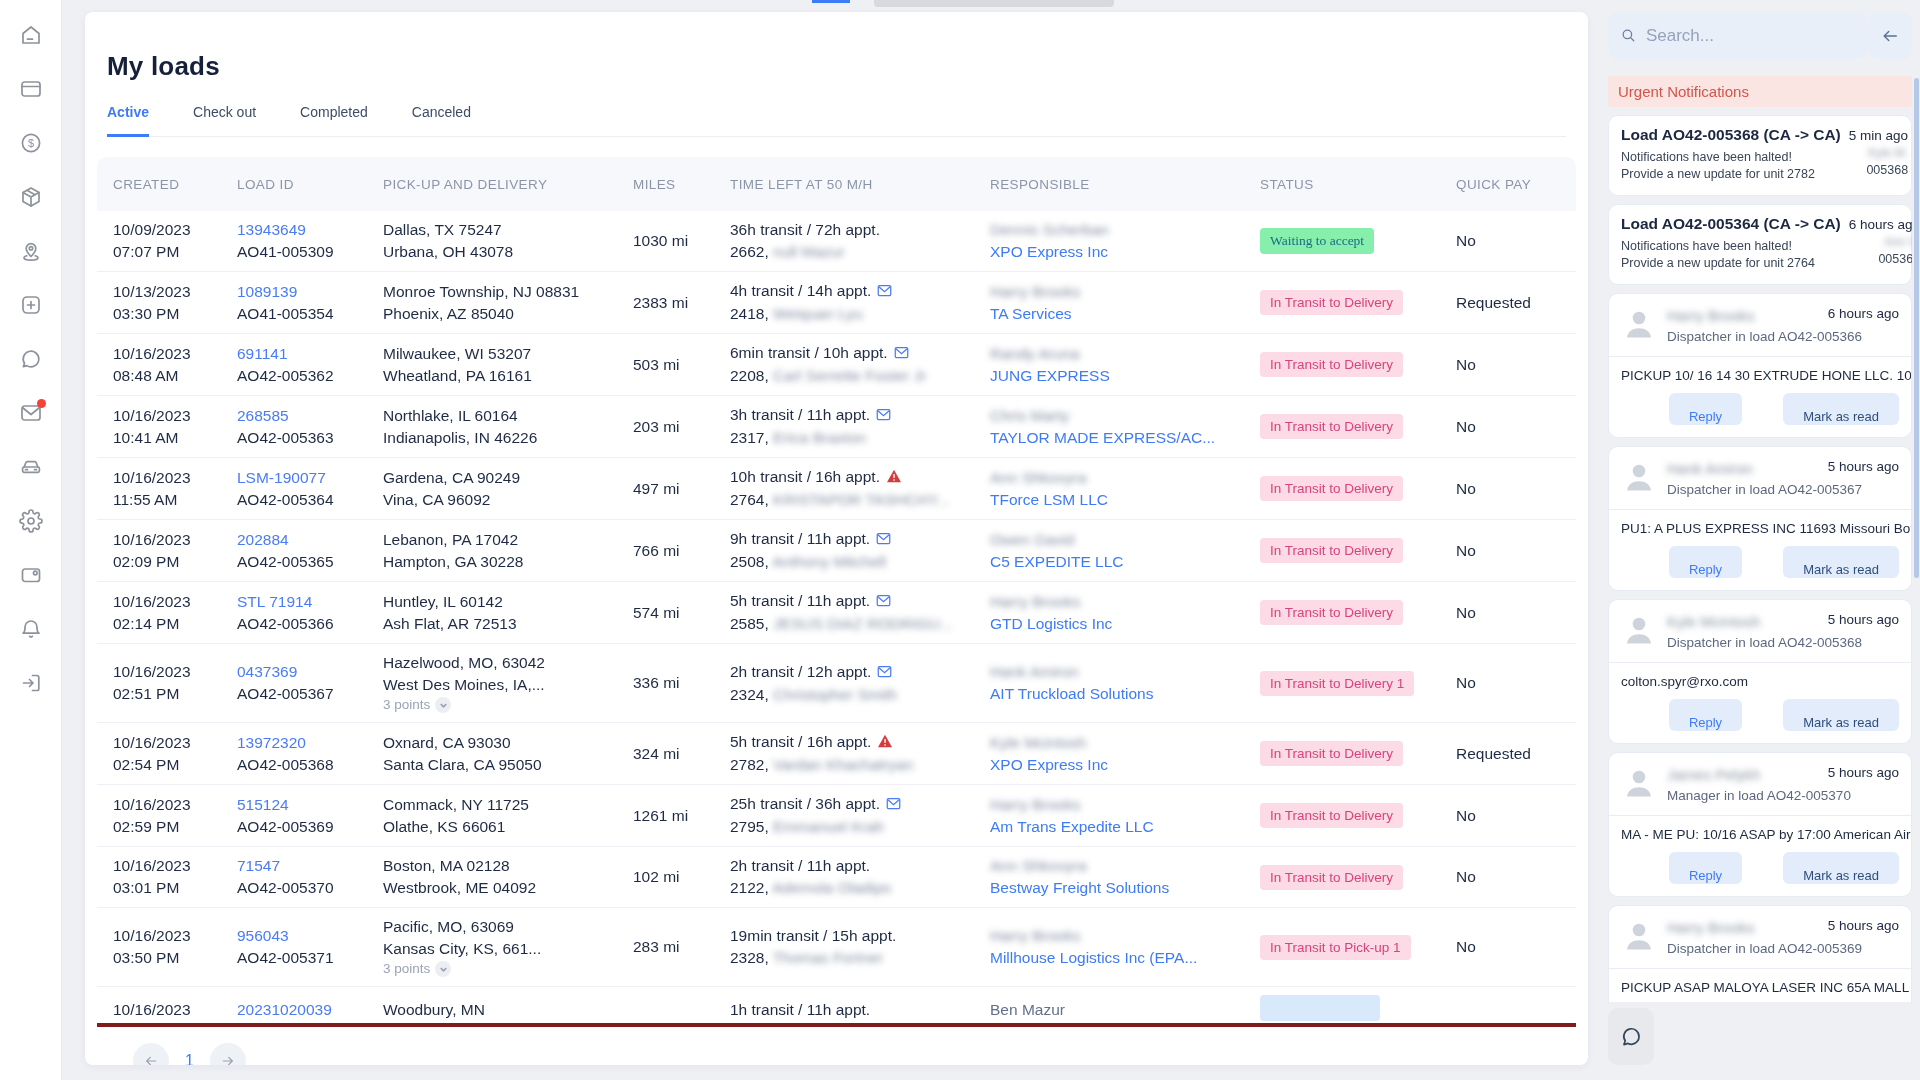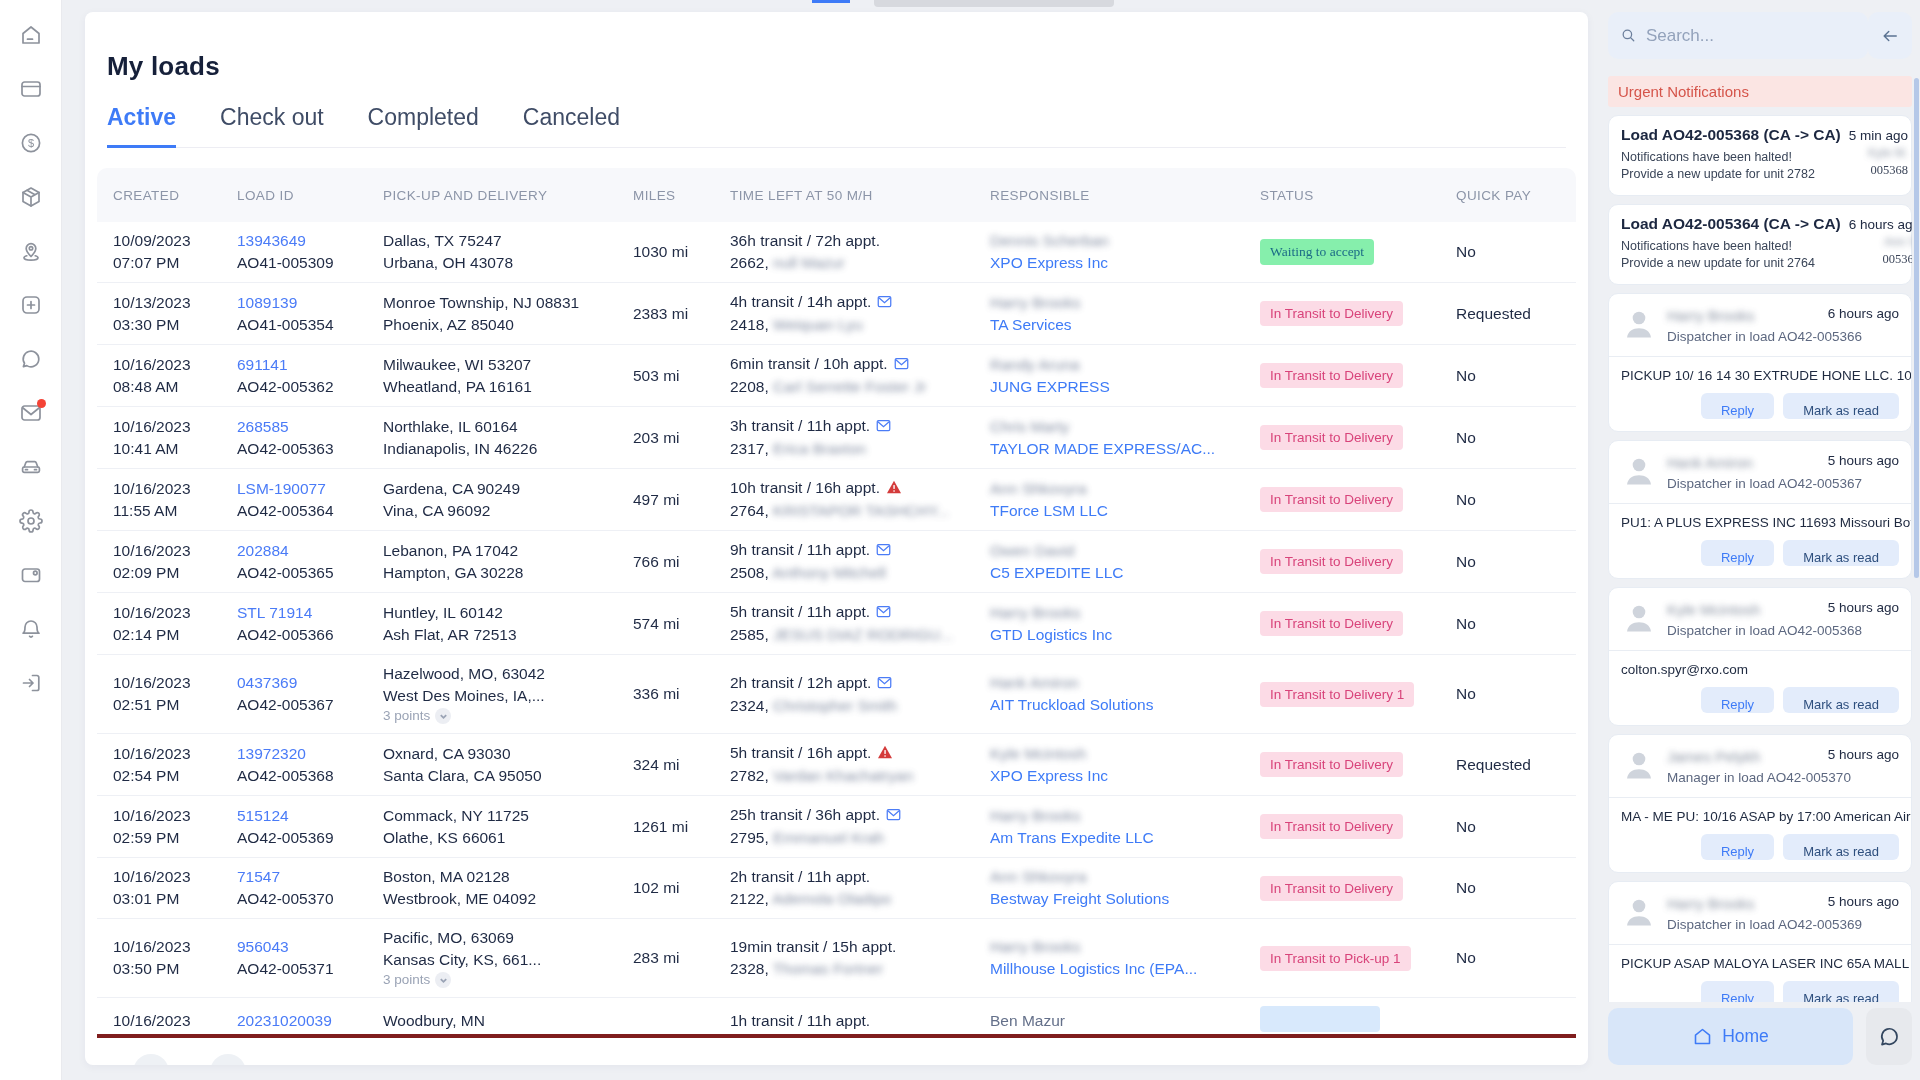--- a/index.html
+++ b/index.html
@@ -13,21 +13,21 @@
   
   .sidebar { position:absolute; left:0; top:0; width:62px; height:1080px; background:#ffffff; border-right:1px solid #e9eaee; display:flex; flex-direction:column; align-items:center; padding-top:23px; gap:30px; }
   .side-icon { width:24px; height:24px; position:relative; cursor:pointer; }
   .side-icon svg { width:24px; height:24px; stroke:#8d929c; stroke-width:1.7; fill:none; stroke-linecap:round; stroke-linejoin:round; }
   .side-icon .badge { position:absolute; top:-2px; right:-3px; width:9px; height:9px; border-radius:50%; background:#f44336; }
 
   
   .card { position:absolute; left:85px; top:12px; width:1503px; height:1053px; background:#fff; border-radius:8px; box-shadow:0 2px 8px rgba(30,45,90,.05); overflow:hidden; padding-top:36px; }
   .page-title { margin-left:22px; font-size:26px; font-weight:700; color:#16203a; letter-spacing:.2px; line-height:36px; }
   .tabs { display:flex; gap:44px; margin:20px 22px 0; border-bottom:1px solid #ededf3; }
-  .tab { font-size:23px; color:#3f4c66; padding-bottom:14px; cursor:pointer;text-align:center; }
+  .tab { font-size:14px; color:#3f4c66; padding-bottom:14px; cursor:pointer;text-align:center; }
   .tab.active { color:#3e7bf7; border-bottom:3px solid #3e7bf7; margin-bottom:-1px; font-weight:600; }
 
   .table-wrap { margin:20px 12px 0; height:870px; overflow:hidden; border-bottom:4px solid #7f1d1d; }
   .thead, .trow { display:grid; grid-template-columns:140px 146px 250px 97px 260px 270px 196px 1fr; align-items:center; }
   .thead { height:54px; background:#f7f8fb; border-radius:10px 10px 0 0; color:#8c95a8; font-size:13.5px; letter-spacing:.4px; }
   .thead > div:first-child, .trow > div:first-child { padding-left:16px; }
   .trow { padding:8px 0; border-bottom:1px solid #eef0f5; font-size:15.5px; cursor:pointer; }
   .cell div { line-height:22px; }
   .ref { color:#4a7bf7; cursor:pointer; }
   .carrier { color:#3e7bf7; cursor:pointer; white-space:nowrap; overflow:hidden; }
@@ -59,30 +59,30 @@
 
   .notifs { margin-top:17px; height:926px; overflow:hidden; display:flex; flex-direction:column; gap:8px; }
   .urgent { background:#fbe5e3; color:#d5544a; font-size:15px; padding:7px 10px; border-radius:3px; flex:none; }
   .ncard { background:#fff; border:1px solid #e7ecf3; border-radius:10px; flex:none; }
   .alert { padding:10px 12px 12px; display:flex; justify-content:space-between;gap:8px; }
   .alert-title { font-size:15.5px; font-weight:600; color:#1c2740; margin-bottom:5px; white-space:nowrap; }
   .alert-body { font-size:12.5px; color:#3a4558; line-height:17px; max-width:208px; }
   .alert-meta { text-align:right; flex:none; }
   .alert-time { font-size:13.5px; color:#222c44; line-height:19px; }
   .alert-name { font-size:12px; color:#7a8496; line-height:17px; }
-  .alert-ref { font-size:12.5px; color:#3c465a; line-height:17px;font-family:Liberation Serif, serif; }
+  .alert-ref { font-size:12.5px; color:#3c465a; line-height:17px; }
   .msg-head { padding:12px 12px 10px; display:flex; gap:10px; }
   .avatar { width:36px; height:36px; flex:none; }
   .msg-hmain { flex:1; min-width:0; }
   .msg-name { font-size:15px; color:#6b7689; line-height:19px; }
   .msg-role { font-size:13.5px; color:#5d6880; line-height:19px; margin-top:2px; white-space:nowrap; }
   .msg-time { font-size:13.5px; color:#222c44; flex:none; }
   .msg-body { border-top:1px solid #e9edf3; padding:11px 12px 0; font-size:13.5px; color:#1f2a40; white-space:nowrap; overflow:hidden; }
   .msg-actions { display:flex; justify-content:flex-end; gap:9px; padding:10px 12px 12px; }
-  .msg-btn { background:#e3ecfb; border:none; border-radius:6px; height:26px; padding:10px 20px; font-size:13px; font-family:"Liberation Sans", sans-serif; cursor:pointer; }
+  .msg-btn { background:#e3ecfb; border:none; border-radius:6px; height:26px; padding:16px 20px; font-size:13px; font-family:"Liberation Sans", sans-serif; cursor:pointer;margin-left:32px; }
   .msg-btn.reply { color:#3e7bf7; }
   .msg-btn.mark { color:#2e4f7e; }
   .vscroll { position:absolute; right:1px; top:78px; width:5px; height:500px; background:#b5c8e8; border-radius:3px; }
 
   .panel-footer { position:absolute; left:8px; right:8px; bottom:15px; display:flex; gap:13px; }
   .home-btn { flex:1; height:57px; background:#d8e6f9; border-radius:10px; display:flex; align-items:center; justify-content:center; gap:9px; color:#3e7bf7; font-size:17.5px; cursor:pointer; }
   .home-btn svg { width:21px; height:21px; stroke:#3e7bf7; stroke-width:1.8; fill:none; stroke-linejoin:round; }
   .chat-btn { width:46px; height:57px; background:#e7e9ed; border-radius:10px; display:flex; align-items:center; justify-content:center; cursor:pointer; }
   .chat-btn svg { width:24px; height:24px; stroke:#33465f; stroke-width:1.7; fill:none; stroke-linejoin:round; }
 </style>
@@ -762,25 +762,19 @@
     </div>
     <div class="msg-body">PICKUP ASAP MALOYA LASER INC 65A MALL DR COM</div>
     <div class="msg-actions">
       <button class="msg-btn reply">Reply</button>
       <button class="msg-btn mark">Mark as read</button>
     </div>
   </div>
 </div>
   <div class="vscroll"></div>
   <div class="panel-footer">
-    <div class="home-btn">
-      <svg viewBox="0 0 24 24">
-          <path d="M4 10.5L12 4l8 6.5V20H4z"></path>
-        </svg>
-      <span>Home</span>
-    </div>
     <div class="chat-btn">
       <svg viewBox="0 0 24 24">
           <path d="M20 11.6a7.6 7.6 0 0 1-11 6.8L5 19.6l1.2-3.8A7.6 7.6 0 1 1 20 11.6z"></path>
         </svg>
     </div>
   </div>
 </aside>
 
 </body></html>

